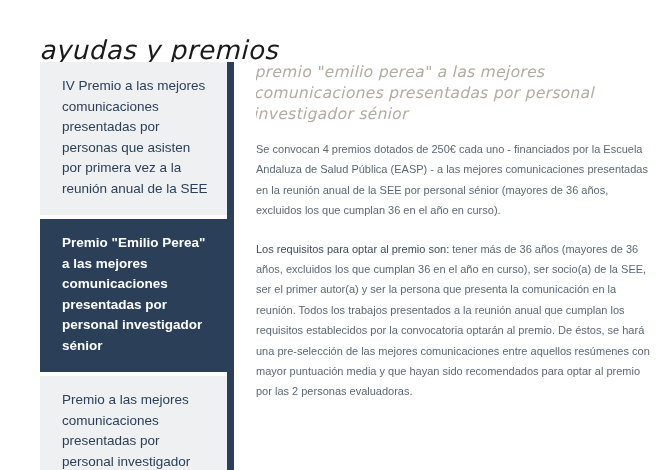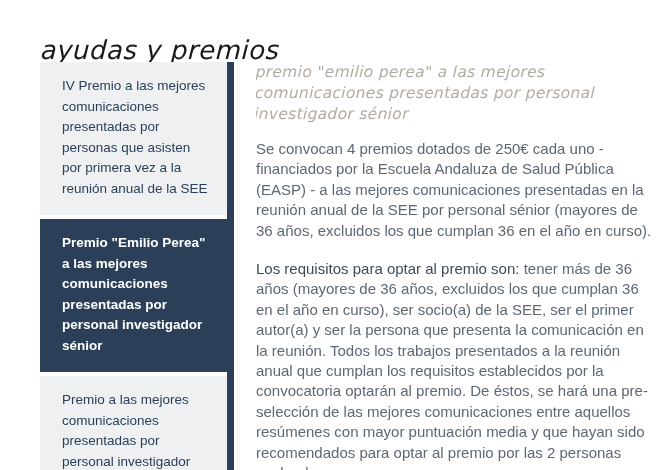--- a/index.html
+++ b/index.html
@@ -89,21 +89,21 @@
     font-weight: 400;
     font-style: italic;
     letter-spacing: 0.3px;
     color: #b2aba1;
     margin: 0 0 14px 0;
     transform: skewX(-2deg);
     transform-origin: left top;
   }
 
   .para {
-    font-size: 15px;
+    font-size: 11px;
     line-height: 20.4px;
     color: #5d6874;
     margin: 0 0 18px 0;
   }
   .para b {
     color: #3f4a57;
     font-weight: normal;
   }
 </style>
 </head>

